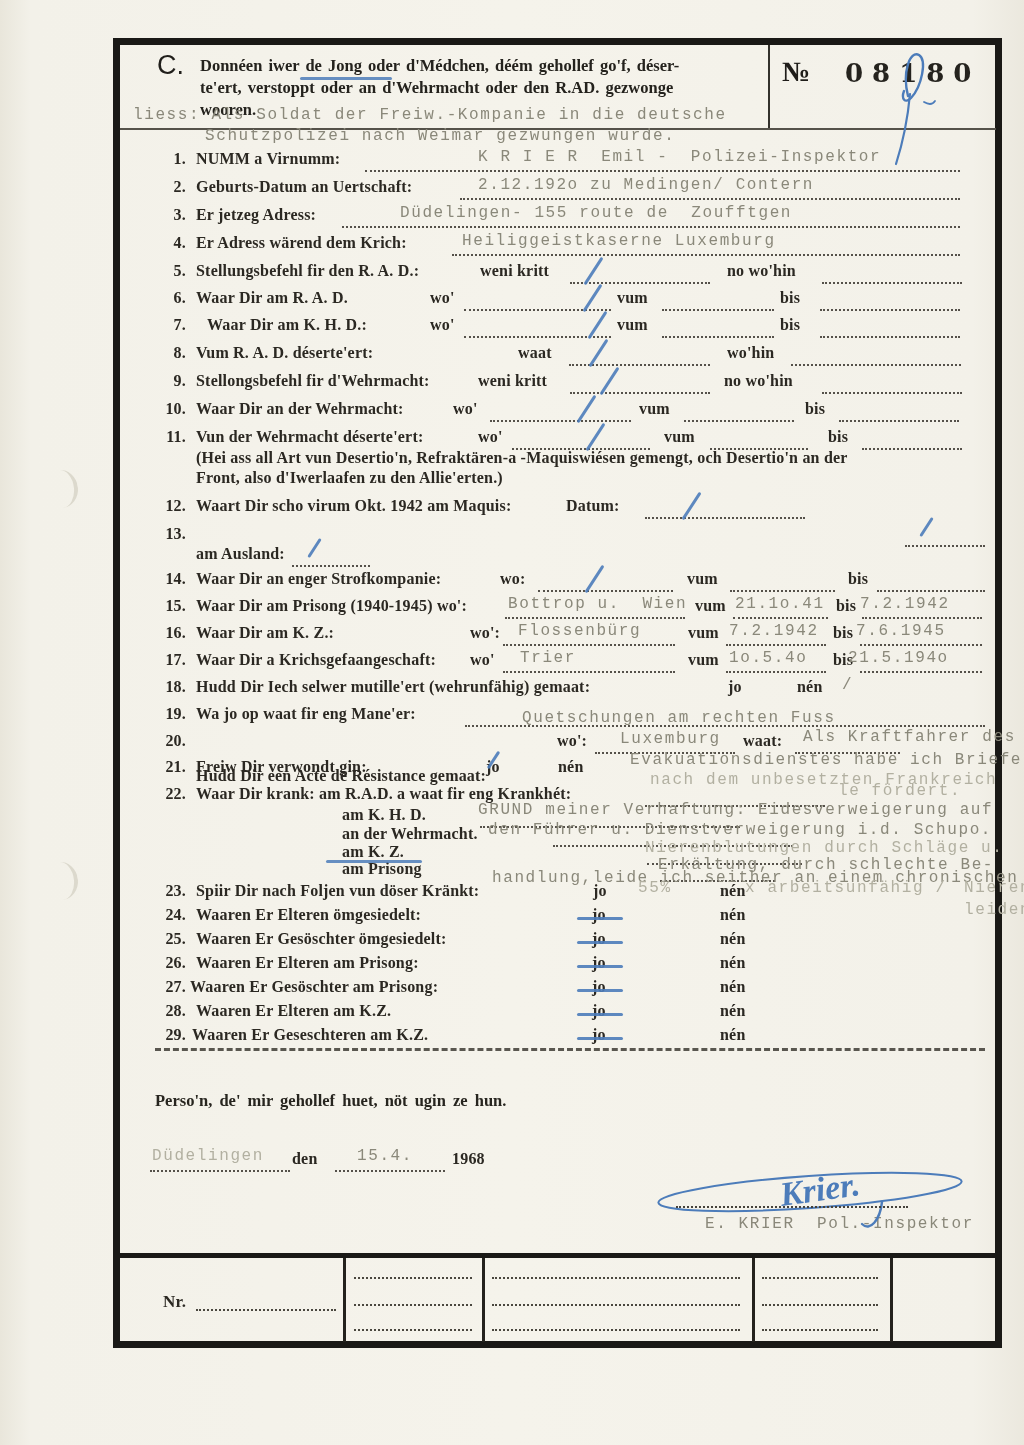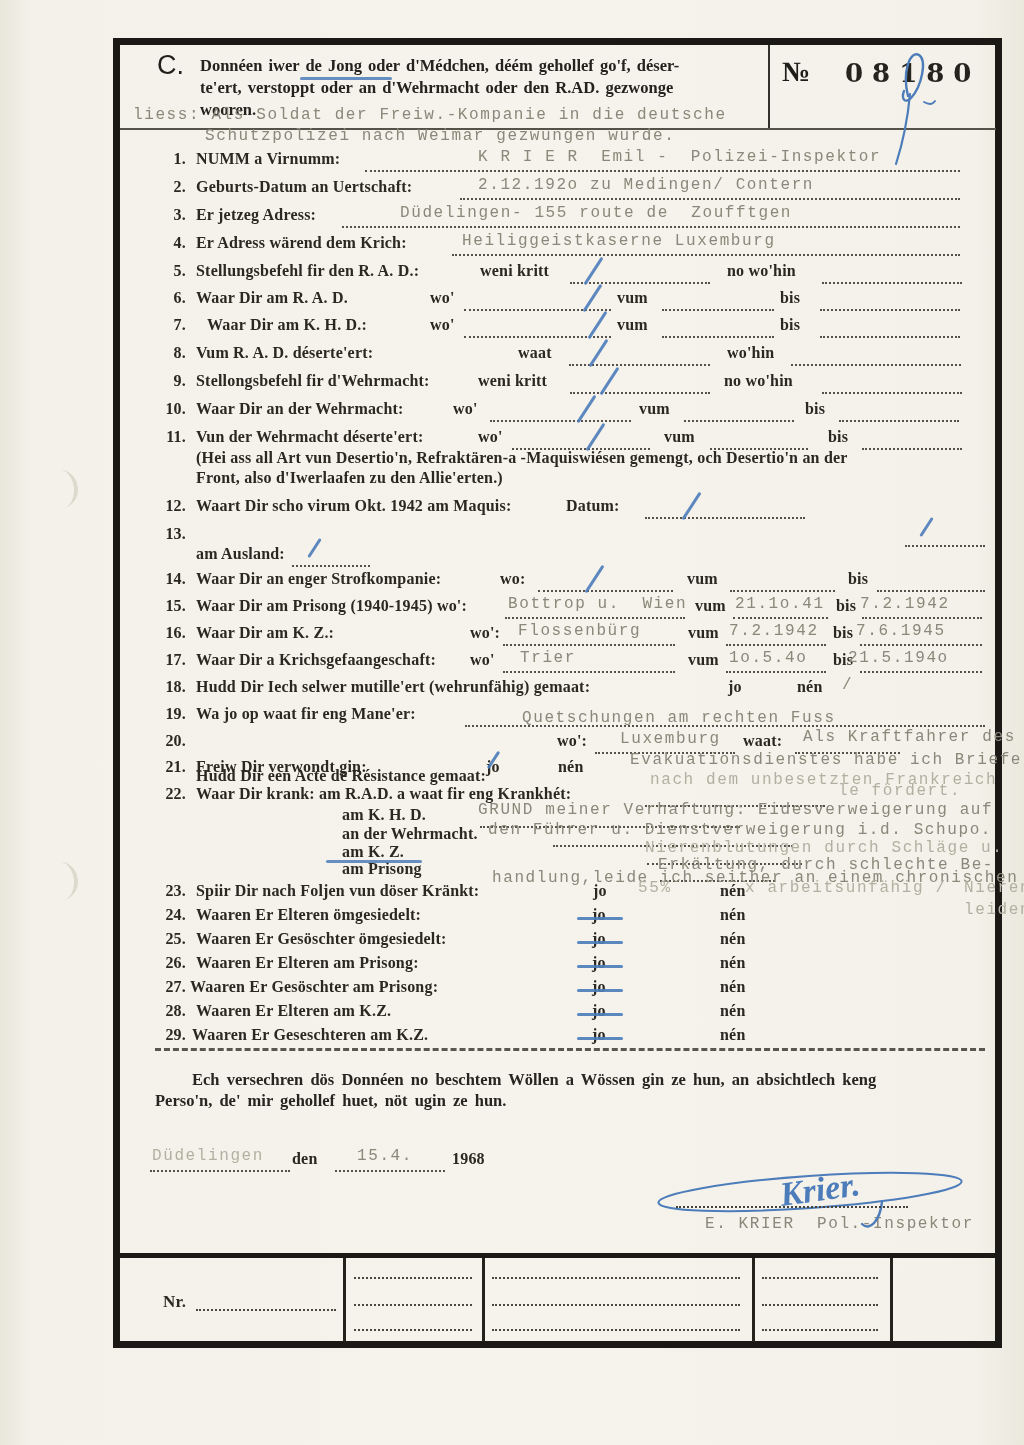--- a/index.html
+++ b/index.html
@@ -346,21 +346,20 @@
       <div class="strike" style="left: 577px; top: 941px; width: 46px;"></div>
       <div class="strike" style="left: 577px; top: 965px; width: 46px;"></div>
       <div class="strike" style="left: 577px; top: 989px; width: 46px;"></div>
       <div class="strike" style="left: 577px; top: 1013px; width: 46px;"></div>
       <div class="strike" style="left: 577px; top: 1037px; width: 46px;"></div>
       <div class="uline" style="left: 300px; top: 77px; width: 92px;"></div>
       <div class="uline" style="left: 326px; top: 860px; width: 96px;"></div>
     </div>
 
   <div class="dashline"></div>
-  <div class="decl" style="left:192px;top:1070px;">Ech versechren dös Donnéen no beschtem Wöllen a Wössen gin ze hun, an absichtlech keng</div>
   <div class="decl" style="left:155px;top:1091px;">Perso'n, de' mir gehollef huet, nöt ugin ze hun.</div>
 
   <svg style="left:630px;top:1140px;" width="360" height="100" viewBox="0 0 360 100">
     <ellipse cx="180" cy="52" rx="152" ry="16" transform="rotate(-4 180 52)" fill="none" stroke="#4c7cba" stroke-width="2"></ellipse>
     <path d="M 252,62 C 250,80 240,92 232,84" fill="none" stroke="#4c7cba" stroke-width="2.4" stroke-linecap="round"></path>
     <text x="150" y="62" transform="rotate(-8 180 52)" font-family="Liberation Serif, serif" font-style="italic" font-weight="700" font-size="34" fill="#4c7cba">Krier.</text>
   </svg>
   <div class="sigdots"></div>
 
   <div class="bline" style="left:117px;top:1253px;width:882px;height:5px;"></div>

